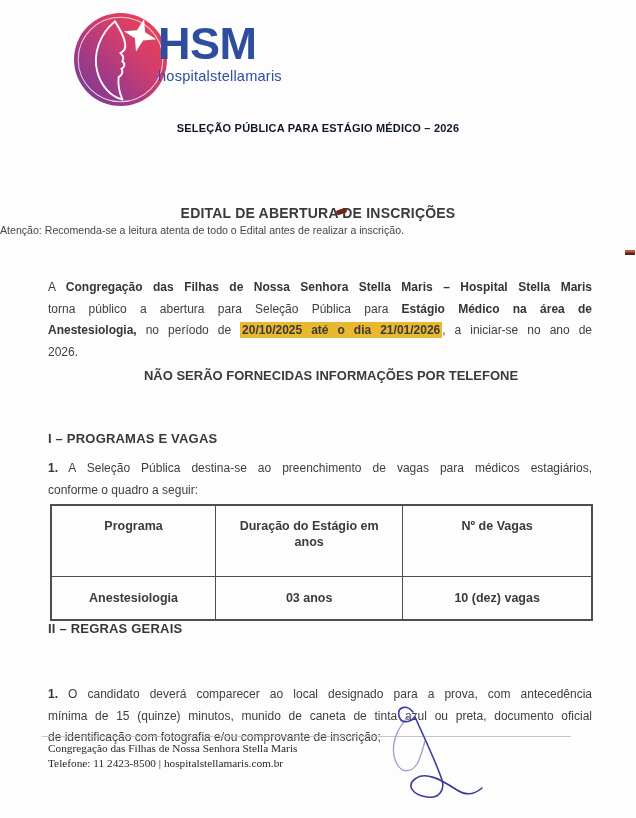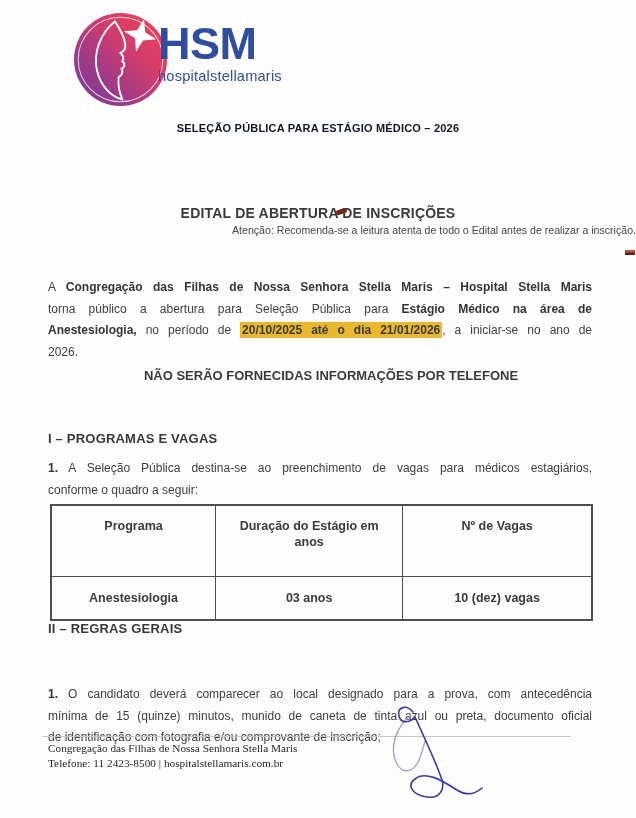--- a/index.html
+++ b/index.html
@@ -18,21 +18,21 @@
   .brand{position:absolute;left:158px;top:20px;}
   .brand-acronym{font-size:45px;font-weight:700;line-height:1.05;letter-spacing:-.5px;}
   .brand-word{font-size:14.6px;font-weight:500;letter-spacing:.2px;margin-top:1px;}
   
   .doc-title{position:absolute;top:122px;left:0;width:100%;text-align:center;
     font-size:11px;font-weight:700;color:#0f172a;letter-spacing:.2px;}
   .doc-subtitle{position:absolute;top:177px;left:0;width:100%;text-align:center;
     font-size:14px;font-weight:700;color:#3a3a3a;letter-spacing:.2px;margin-top:28px;}
   .ink-speck{position:absolute;top:209px;left:336px;width:11px;height:5px;border-radius:2px;
     background:#6b2a18;transform:rotate(-18deg);}
-  .attention{position:absolute;top:224px;left:0;width:100%;text-align:right;
+  .attention{position:absolute;top:224px;left:0;width:100%;text-align:left;
     font-size:10.6px;color:#464646;}
   
   .para{position:absolute;left:48px;width:544px;font-size:12px;line-height:21.5px;color:#3e3e3e;}
   .tline-just{text-align:justify;text-align-last:justify;}
   .tline-left{text-align:left;text-align-last:left;}
   .seg-b{font-weight:700;color:#353535;}
   .seg-h{font-weight:700;color:#3a3a3a;background:#e9b82f;padding:1px 2px;}
   .notice{position:absolute;top:368px;left:13px;width:100%;text-align:center;
     font-size:13px;font-weight:700;color:#3a3a3a;}
   .sec-head{position:absolute;left:48px;font-size:13px;font-weight:700;color:#383838;letter-spacing:.2px;}

